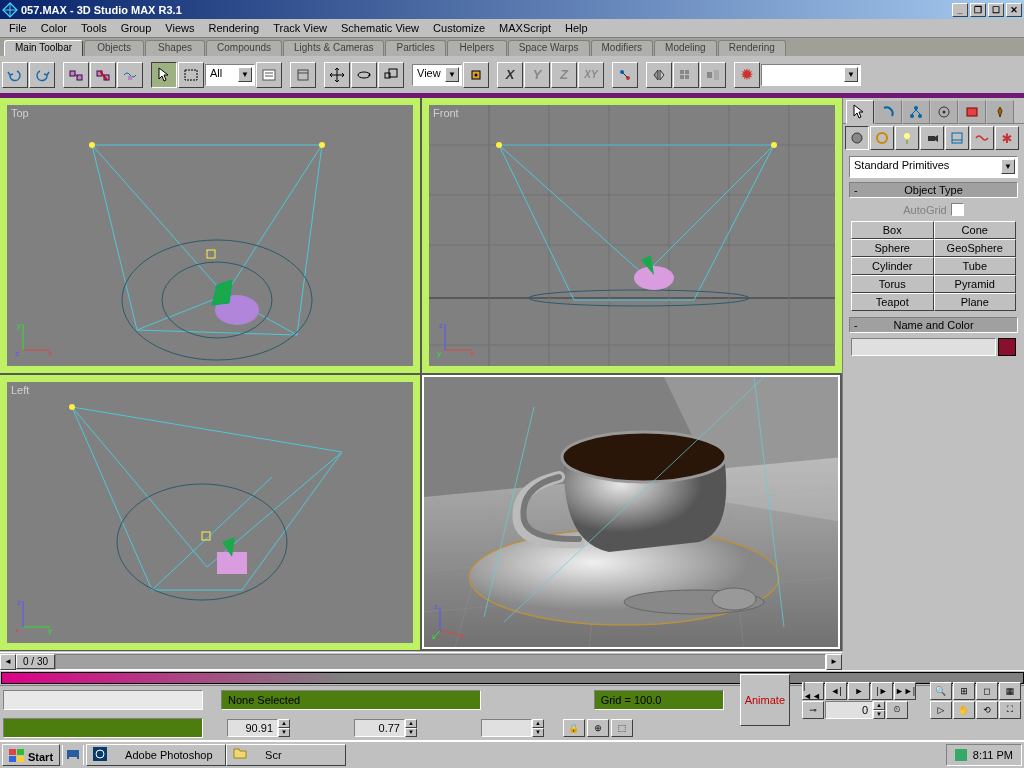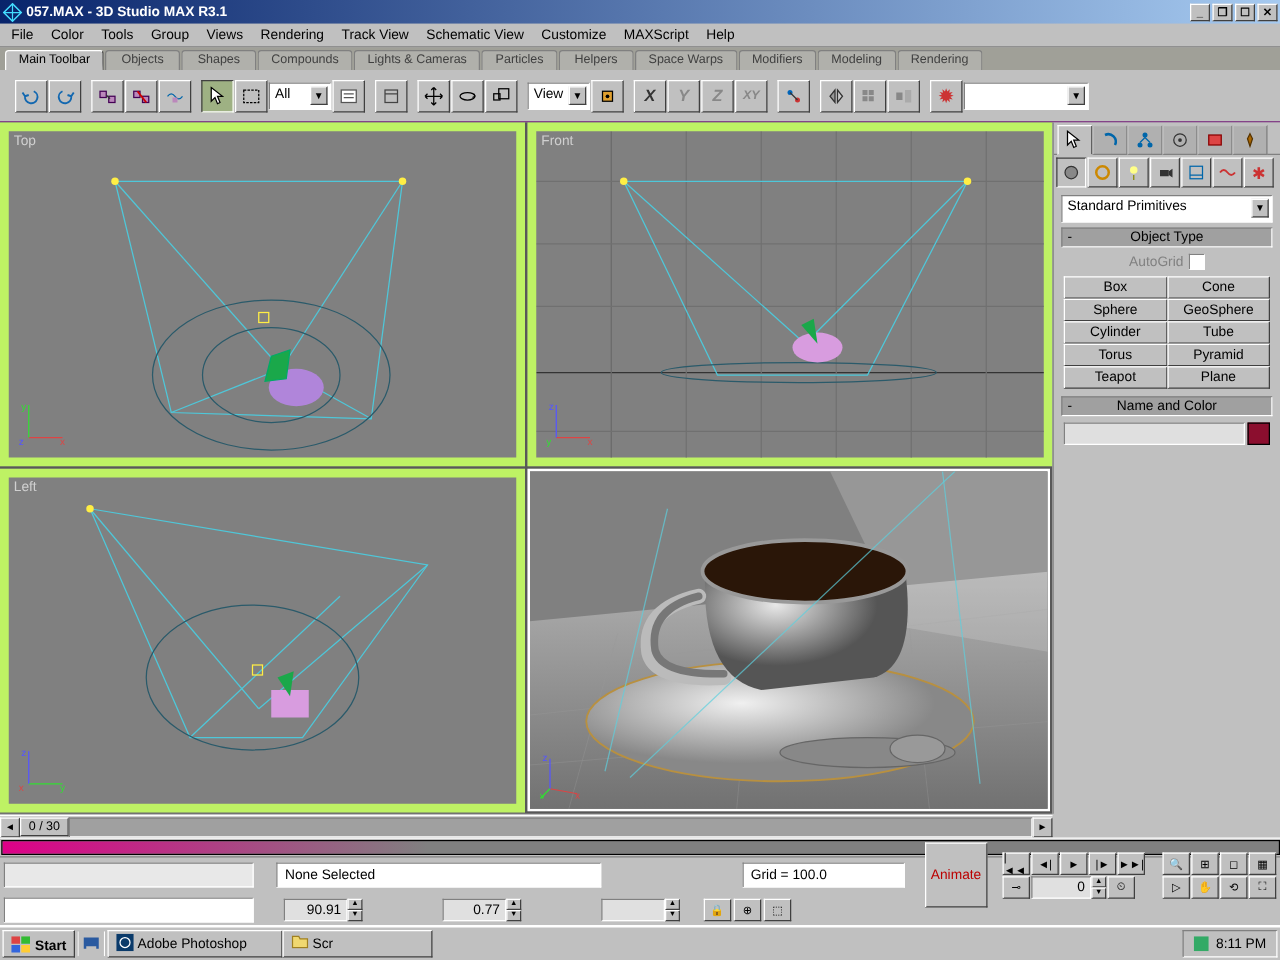--- a/index.html
+++ b/index.html
@@ -67,24 +67,24 @@
 }
 .tab.active {
   border-color: #fff #404040 #c0c0c0 #fff;
   border-top: 1px solid #fff;
   border-left: 1px solid #fff;
 }
 .tab:not(.active){ background:#b0b0ab; color:#404040;}
 .toolbar {
   background: #c0c0c0;
   height: 42px;
-  border-bottom: 1px solid #701a75;
+  border-bottom: 5px solid #701a75;
   display: flex;
   align-items: center;
-  padding: 12px;
+  padding: 2px;
   gap: 1px;
 }
 .tbtn {
   width: 26px; height: 26px;
   border: 1px solid; border-color: #fff #404040 #404040 #fff;
   background: #c0c0c0;
   display:flex; align-items:center; justify-content:center;
   font-size: 13px;
 }
 .tbtn.active { border-color: #404040 #fff #fff #404040; background:#9eb183;}
@@ -212,21 +212,21 @@
   position: absolute;
   bottom: 28px;
   left: 0; right: 0;
   height: 70px;
   background: #c0c0c0;
   border-top: 1px solid #fff;
 }
 .status-row1{height:15px;display:flex;border-bottom:1px solid #808080;}
 .track-color{flex:1;background:linear-gradient(to right,#d08,#808080,#808080,#808080);border:1px solid #000;margin:1px 0 1px 1px;}
 .status-row2{display:flex;align-items:center;gap:4px;padding:3px;height:28px;}
-.sunken{border:1px solid;border-color:#808080 #fff #fff #808080;background:#ffffff;padding:3px 6px;height:20px;min-width:60px;font-size:11px;}
+.sunken{border:1px solid;border-color:#808080 #fff #fff #808080;background:#4d7c0f;padding:3px 6px;height:20px;min-width:60px;font-size:11px;}
 .anim-btn{border:1px solid;border-color:#fff #404040 #404040 #fff;background:#c0c0c0;padding:3px 4px;color:#b00;font-size:11px;height:52px;display:flex;align-items:center;}
 .playbtns{display:flex;gap:1px;}
 .pbtn{width:22px;height:18px;border:1px solid;border-color:#fff #404040 #404040 #fff;background:#c0c0c0;font-size:9px;display:flex;align-items:center;justify-content:center;font-family:Arial;}
 .navbtns{display:grid;grid-template-columns:repeat(4,22px);gap:1px;}
 .status-row3{display:flex;align-items:center;gap:2px;padding:0 3px;height:28px;}
 .spinner{display:inline-flex;align-items:center;}
 .spinval{width:51px;height:18px;border:1px solid;border-color:#808080 #fff #fff #808080;background:#e0e0e0;padding:2px 4px;text-align:right;font-size:11px;}
 .spinbtns{display:flex;flex-direction:column;}
 .spb{width:12px;height:9px;border:1px solid;border-color:#fff #404040 #404040 #fff;background:#c0c0c0;font-size:6px;line-height:6px;text-align:center;}
 
@@ -239,21 +239,21 @@
   display: flex;
   align-items: center;
   padding: 2px;
 }
 .startbtn{
   border:1px solid;border-color:#fff #404040 #404040 #fff;
   background:#c0c0c0;padding:2px 6px;font-weight:bold;font-size:11px;
   display:flex;align-items:flex-end;gap:3px;height:22px;
 }
 .winflag{width:16px;height:14px;display:inline-block;}
-.taskbtn{border:1px solid;border-color:#fff #404040 #404040 #fff;background:#c0c0c0;padding:2px 6px;font-size:11px;height:22px;display:flex;align-items:center;gap:1px;min-width:140px;}
+.taskbtn{border:1px solid;border-color:#fff #404040 #404040 #fff;background:#c0c0c0;padding:2px 6px;font-size:11px;height:22px;display:flex;align-items:center;gap:16px;min-width:140px;}
 .taskbtn.active{border-color:#404040 #fff #fff #404040;background:#dcdcdc;}
 .tray{border:1px solid;border-color:#808080 #fff #fff #808080;padding:2px 8px;margin-left:auto;font-size:11px;height:22px;display:flex;align-items:center;gap:6px;}
 .qsep{width:1px;height:20px;background:#808080;border-right:1px solid #fff;margin:0 2px;}
 .qicon{width:16px;height:16px;display:inline-block;}
 
 svg { display:block; }
 </style>
 </head>
 <body>
 

